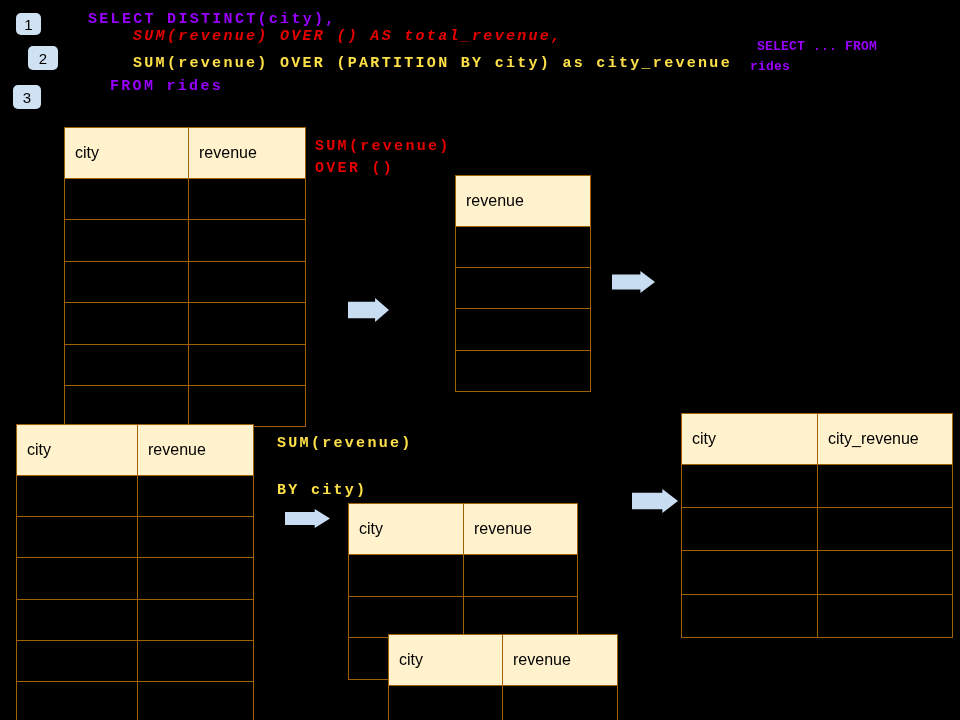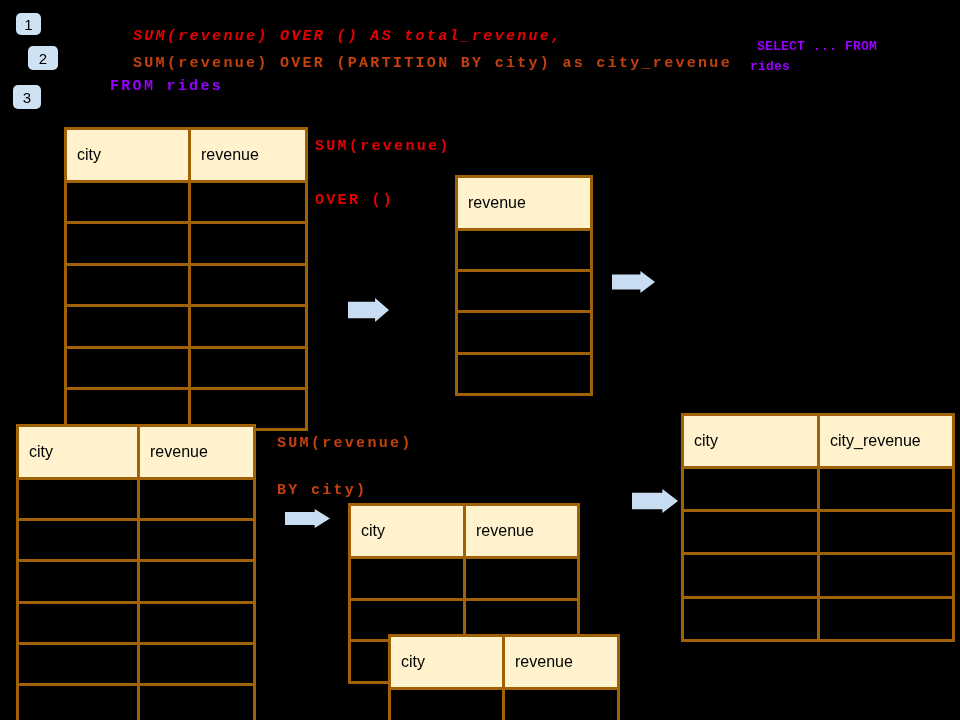--- a/index.html
+++ b/index.html
@@ -6,54 +6,55 @@
   .canvas{position:relative;width:960px;height:720px;background:#000;overflow:hidden;
           font-family:"Liberation Sans",sans-serif;}
 
   
   .code-line{position:absolute;font-family:"Liberation Mono","DejaVu Sans Mono",monospace;
              font-weight:bold;font-size:15px;line-height:18px;letter-spacing:2.3px;white-space:pre;}
   .code-note{position:absolute;font-family:"Liberation Mono","DejaVu Sans Mono",monospace;
              font-weight:bold;font-size:13px;line-height:16px;letter-spacing:0.2px;white-space:pre;}
   .c-purple{color:#9900ff;}
   .c-red{color:#e60000;}
-  .c-green{color:#c2410c;}
+  .c-green{color:#fde047;}
 
   
   .badge{position:absolute;background:#cfe2f3;border-radius:5px;color:#000;
          font-size:15px;display:flex;align-items:center;justify-content:center;}
 
   
   table{position:absolute;border-collapse:collapse;table-layout:fixed;background:#000;}
-  td{border:3px solid #a16207;padding:16px;}
+  td{border:1px solid #a16207;padding:16px;}
   td.hd{background:#fff2cc;color:#000;font-size:16px;font-weight:400;
         text-align:left;padding-left:10px;vertical-align:middle;}
 
   
   .arrow{position:absolute;background:#c9ddf2;
          clip-path:polygon(0 16%,66% 16%,66% 0,100% 50%,66% 100%,66% 84%,0 84%);}
 </style>
 </head>
 <body>
 
 <div class="canvas">
 
   <div class="badge" style="left:16px;top:13px;width:25px;height:22px;">1</div>
   <div class="badge" style="left:28px;top:46px;width:30px;height:24px;">2</div>
   <div class="badge" style="left:13px;top:85px;width:28px;height:24px;">3</div>
 
+  <div class="code-line c-purple" style="left:88px;top:11px;">SELECT DISTINCT(city),</div>
   <div class="code-line c-red" style="left:133px;top:28px;font-style:italic;">SUM(revenue) OVER () AS total_revenue,</div>
   <div class="code-line c-green" style="left:133px;top:55px;">SUM(revenue) OVER (PARTITION BY city) as city_revenue</div>
   <div class="code-line c-purple" style="left:110px;top:78px;">FROM rides</div>
 
   <div class="code-note c-purple" style="left:750px;top:39px;margin-left:7px;">SELECT ... FROM</div>
   <div class="code-note c-purple" style="left:750px;top:59px;">rides</div>
 
   <div class="code-line c-red" style="left:315px;top:138px;">SUM(revenue)</div>
-  <div class="code-line c-red" style="left:315px;top:160px;margin-top:32px;">OVER ()</div>
+  <div class="code-line c-red" style="left:315px;top:160px;">OVER ()</div>
 
   <div class="code-line c-green" style="left:277px;top:435px;">SUM(revenue)</div>
   <div class="code-line c-green" style="left:277px;top:482px;">BY city)</div>
 
   <table style="left:64px;top:127px;">
     <colgroup>
         <col style="width:124px">
         <col style="width:117px">
       </colgroup>
     <tbody>

